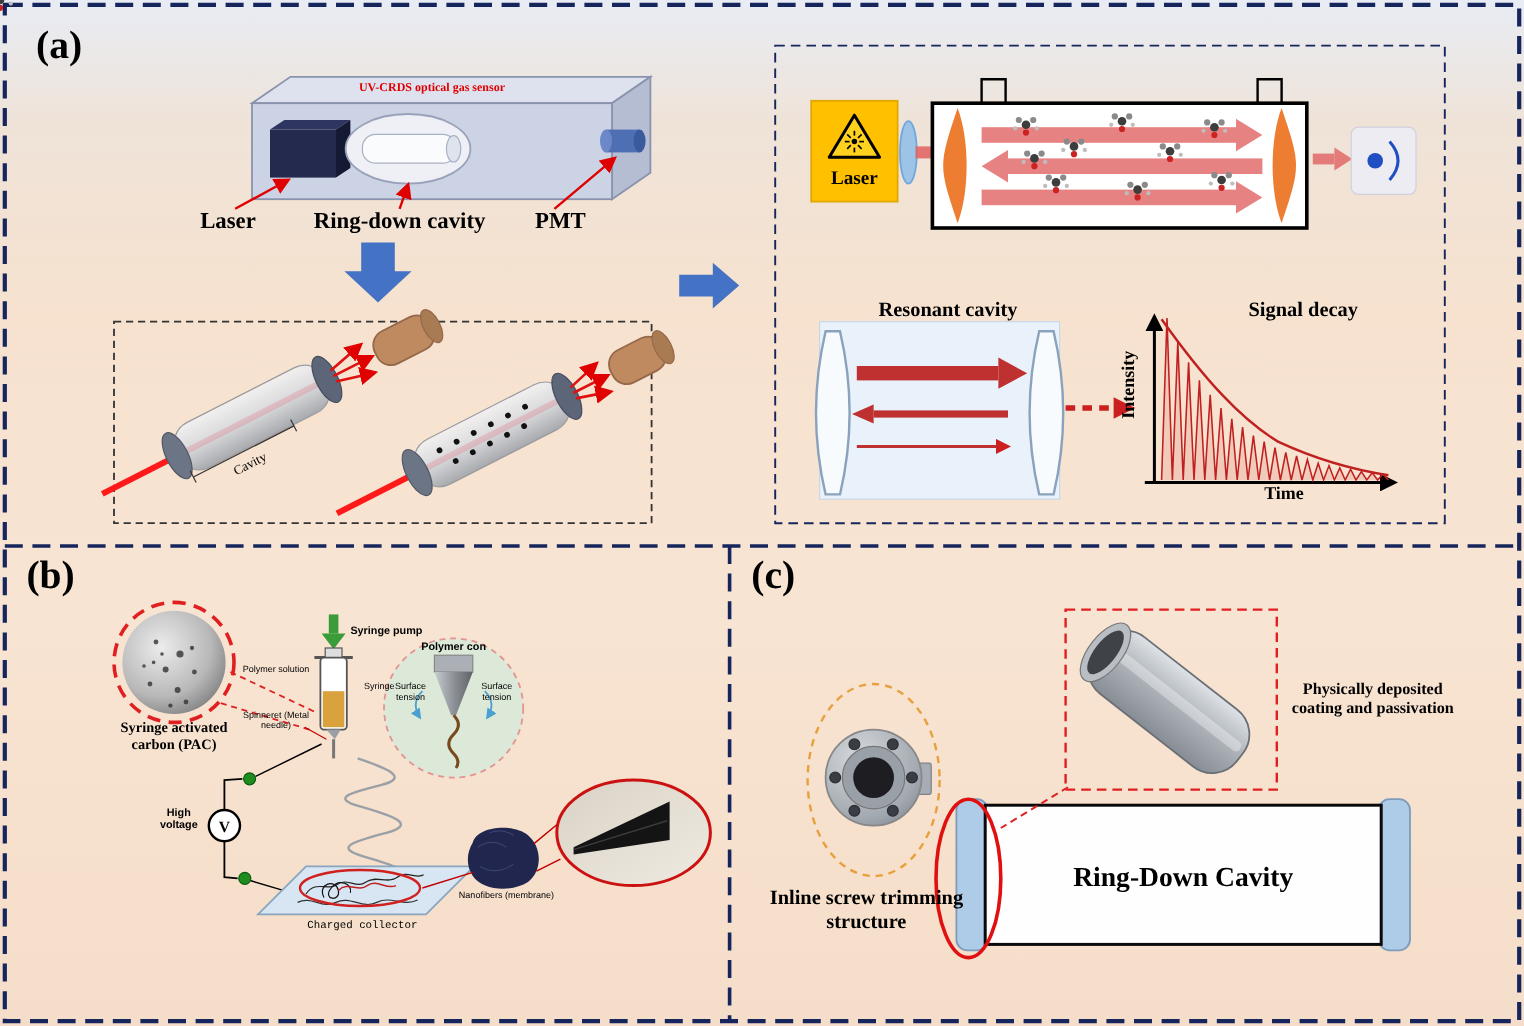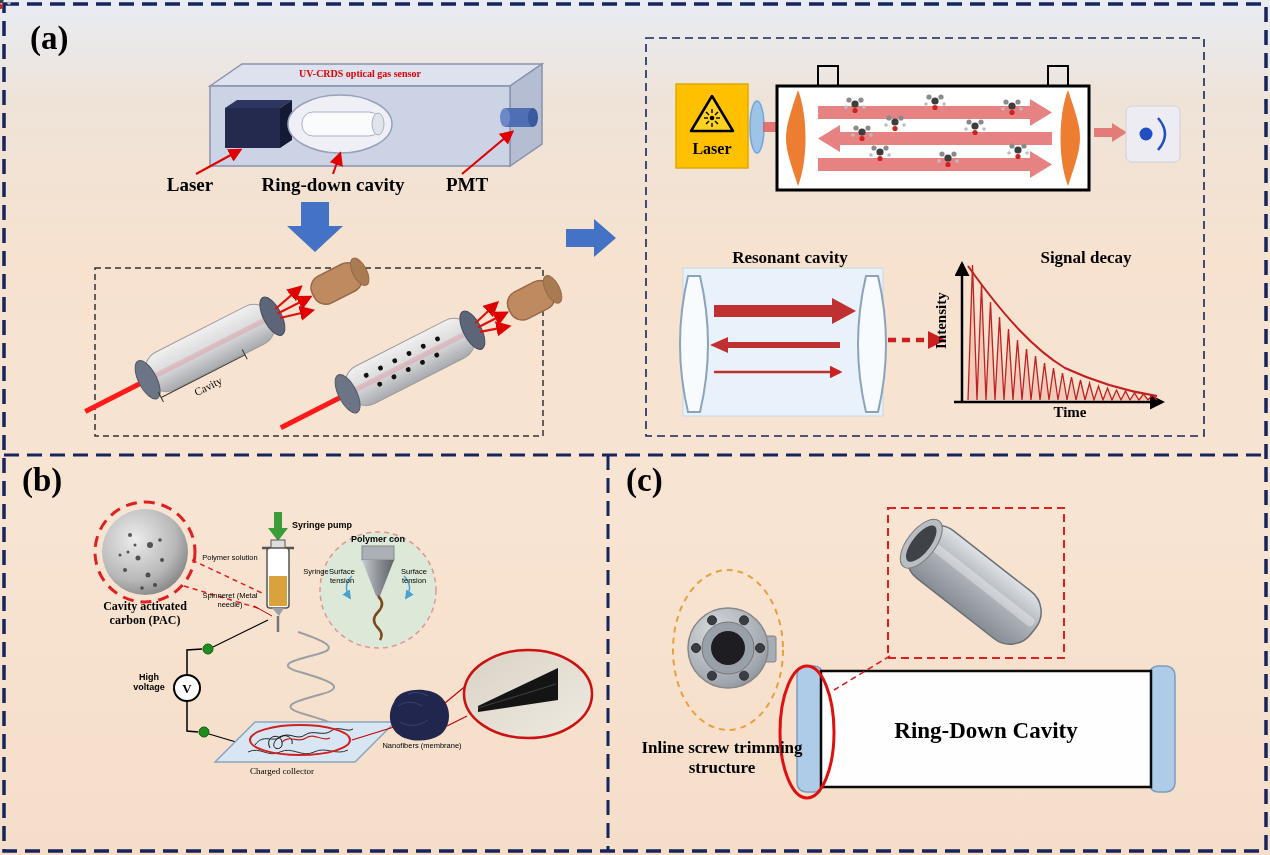--- a/index.html
+++ b/index.html
@@ -8,21 +8,21 @@
     background:linear-gradient(180deg,#e8ecf4 0%,#efe3d8 12%,#f6e2cf 30%,#f8e4d2 60%,#f5dec9 100%);
     font-family:"Liberation Serif",serif;
   }
   .lbl{position:absolute;color:#000;line-height:1.15;}
   .panel-label{font-weight:bold;font-size:33px;}
   .sensor-title{color:#e00000;font-weight:bold;font-size:10px;text-align:center;}
   .part-label{font-weight:bold;font-size:19px;text-align:center;}
   .big-label{font-weight:bold;font-size:17px;text-align:center;}
   .axis-label{font-weight:bold;font-size:15px;text-align:center;}
   .laser-box-label{font-weight:bold;font-size:16px;text-align:center;}
-  .tiny{font-family:Liberation Serif, serif;font-size:9px;}
+  .tiny{font-family:Liberation Mono, monospace;font-size:9px;text-align:center;}
   .tiny-b{font-family:"Liberation Sans",sans-serif;font-size:9px;font-weight:bold;text-align:center;}
   .micro{font-family:"Liberation Sans",sans-serif;font-size:7.5px;text-align:center;}
   .pac-label{font-weight:bold;font-size:12px;text-align:center;}
   .c-label{font-weight:bold;font-size:17px;text-align:center;}
   .cavity-title{font-weight:bold;font-size:23px;text-align:center;}
   .rot-cavity{transform:rotate(-90deg);}
   svg{position:absolute;left:0;top:0;}
 </style>
 </head>
 <body>
@@ -362,29 +362,30 @@
   <div class="lbl part-label" style="left:150px;top:174px;width:80px;">Laser</div>
   <div class="lbl part-label" style="left:248px;top:174px;width:170px;">Ring-down cavity</div>
   <div class="lbl part-label" style="left:432px;top:174px;width:70px;">PMT</div>
   <div class="lbl laser-box-label" style="left:676px;top:140px;width:72px;">Laser</div>
   <div class="lbl big-label" style="left:700px;top:248px;width:180px;">Resonant cavity</div>
   <div class="lbl big-label" style="left:1021px;top:248px;width:130px;">Signal decay</div>
   <div class="lbl axis-label rot-cavity" style="left:905px;top:312px;width:74px;">Intensity</div>
   <div class="lbl axis-label" style="left:1030px;top:404px;width:80px;">Time</div>
 
   <div class="lbl panel-label" style="left:22px;top:462px;">(b)</div>
-  <div class="lbl pac-label" style="left:86px;top:600px;width:118px;">Cavity activated carbon (PAC)</div>
+  <div class="lbl pac-label" style="left:86px;top:600px;width:118px;">Syringe activated carbon (PAC)</div>
   <div class="lbl tiny-b" style="left:290px;top:520px;width:64px;text-align:center;">Syringe pump</div>
   <div class="lbl micro" style="left:200px;top:554px;width:60px;">Polymer solution</div>
   <div class="lbl micro" style="left:294px;top:568px;width:44px;">Syringe</div>
   <div class="lbl micro" style="left:202px;top:592px;width:56px;">Spinneret (Metal needle)</div>
   <div class="lbl tiny-b" style="left:348px;top:534px;width:60px;">Polymer con</div>
   <div class="lbl micro" style="left:324px;top:568px;width:36px;">Surface tension</div>
   <div class="lbl micro" style="left:396px;top:568px;width:36px;">Surface tension</div>
   <div class="lbl tiny-b" style="left:126px;top:672px;width:46px;">High voltage</div>
   <div class="lbl tiny" style="left:250px;top:766px;width:104px;">Charged collector</div>
   <div class="lbl micro" style="left:382px;top:742px;width:80px;">Nanofibers (membrane)</div>
 
   <div class="lbl panel-label" style="left:626px;top:462px;">(c)</div>
   <div class="lbl c-label" style="left:622px;top:738px;width:200px;">Inline screw trimming structure</div>
   <div class="lbl cavity-title" style="left:846px;top:718px;width:280px;">Ring-Down Cavity</div>
+  <div class="lbl c-label" style="left:1064px;top:566px;width:160px;font-size:13.5px;">Physically deposited coating and passivation</div>
 
 </div>
 
 </body></html>

